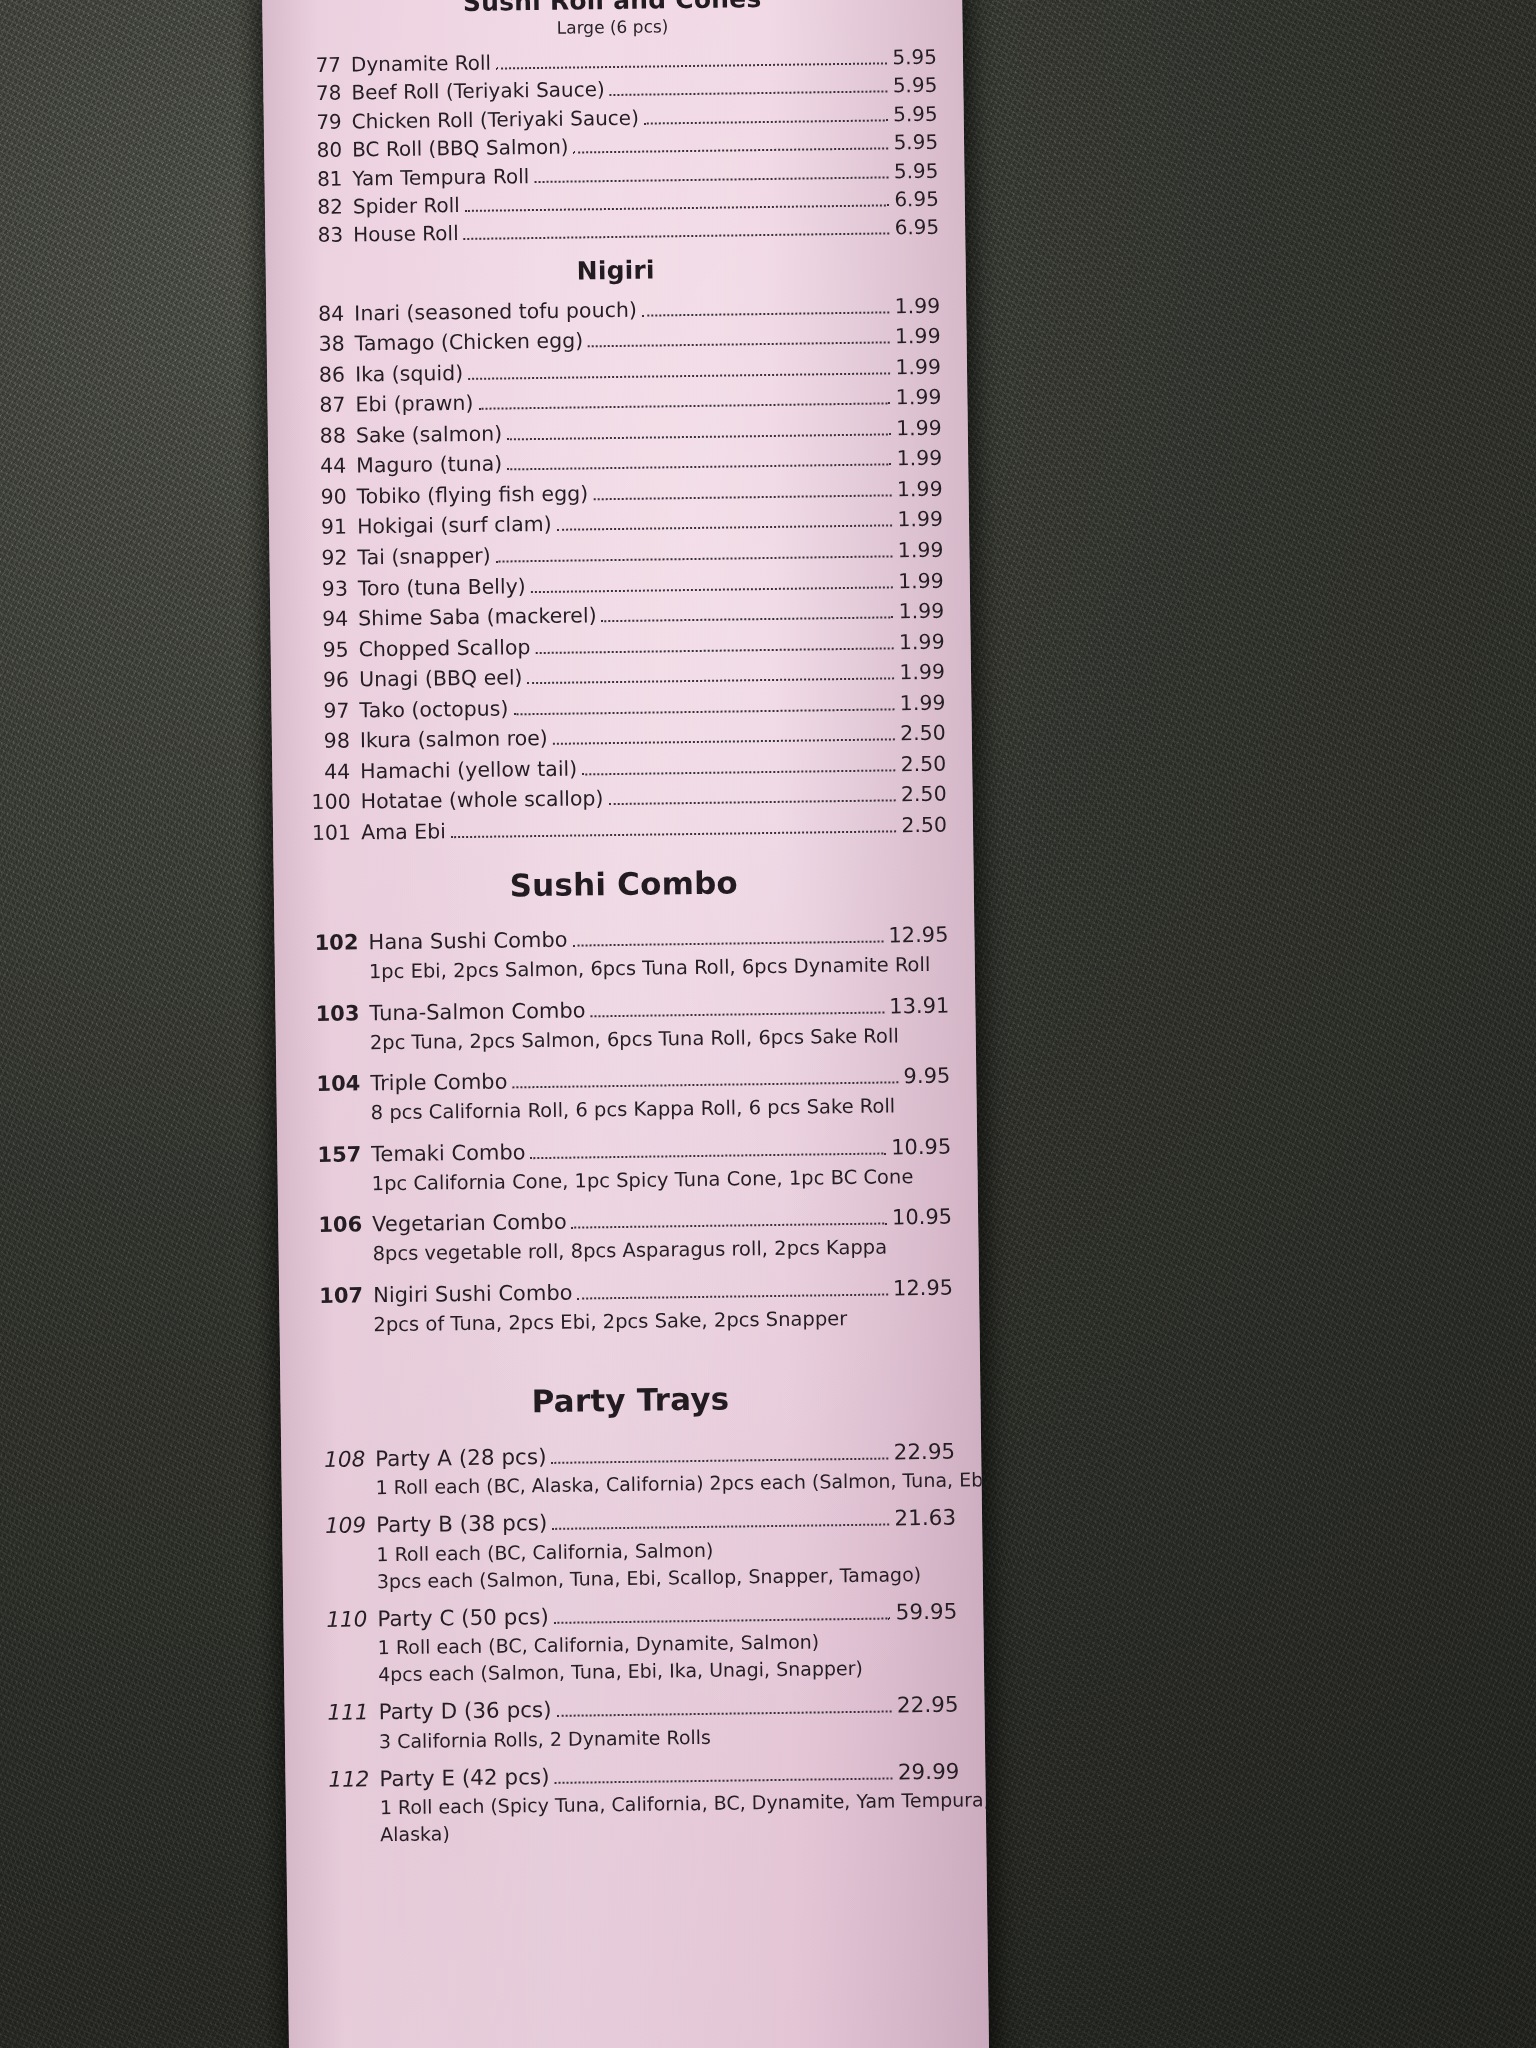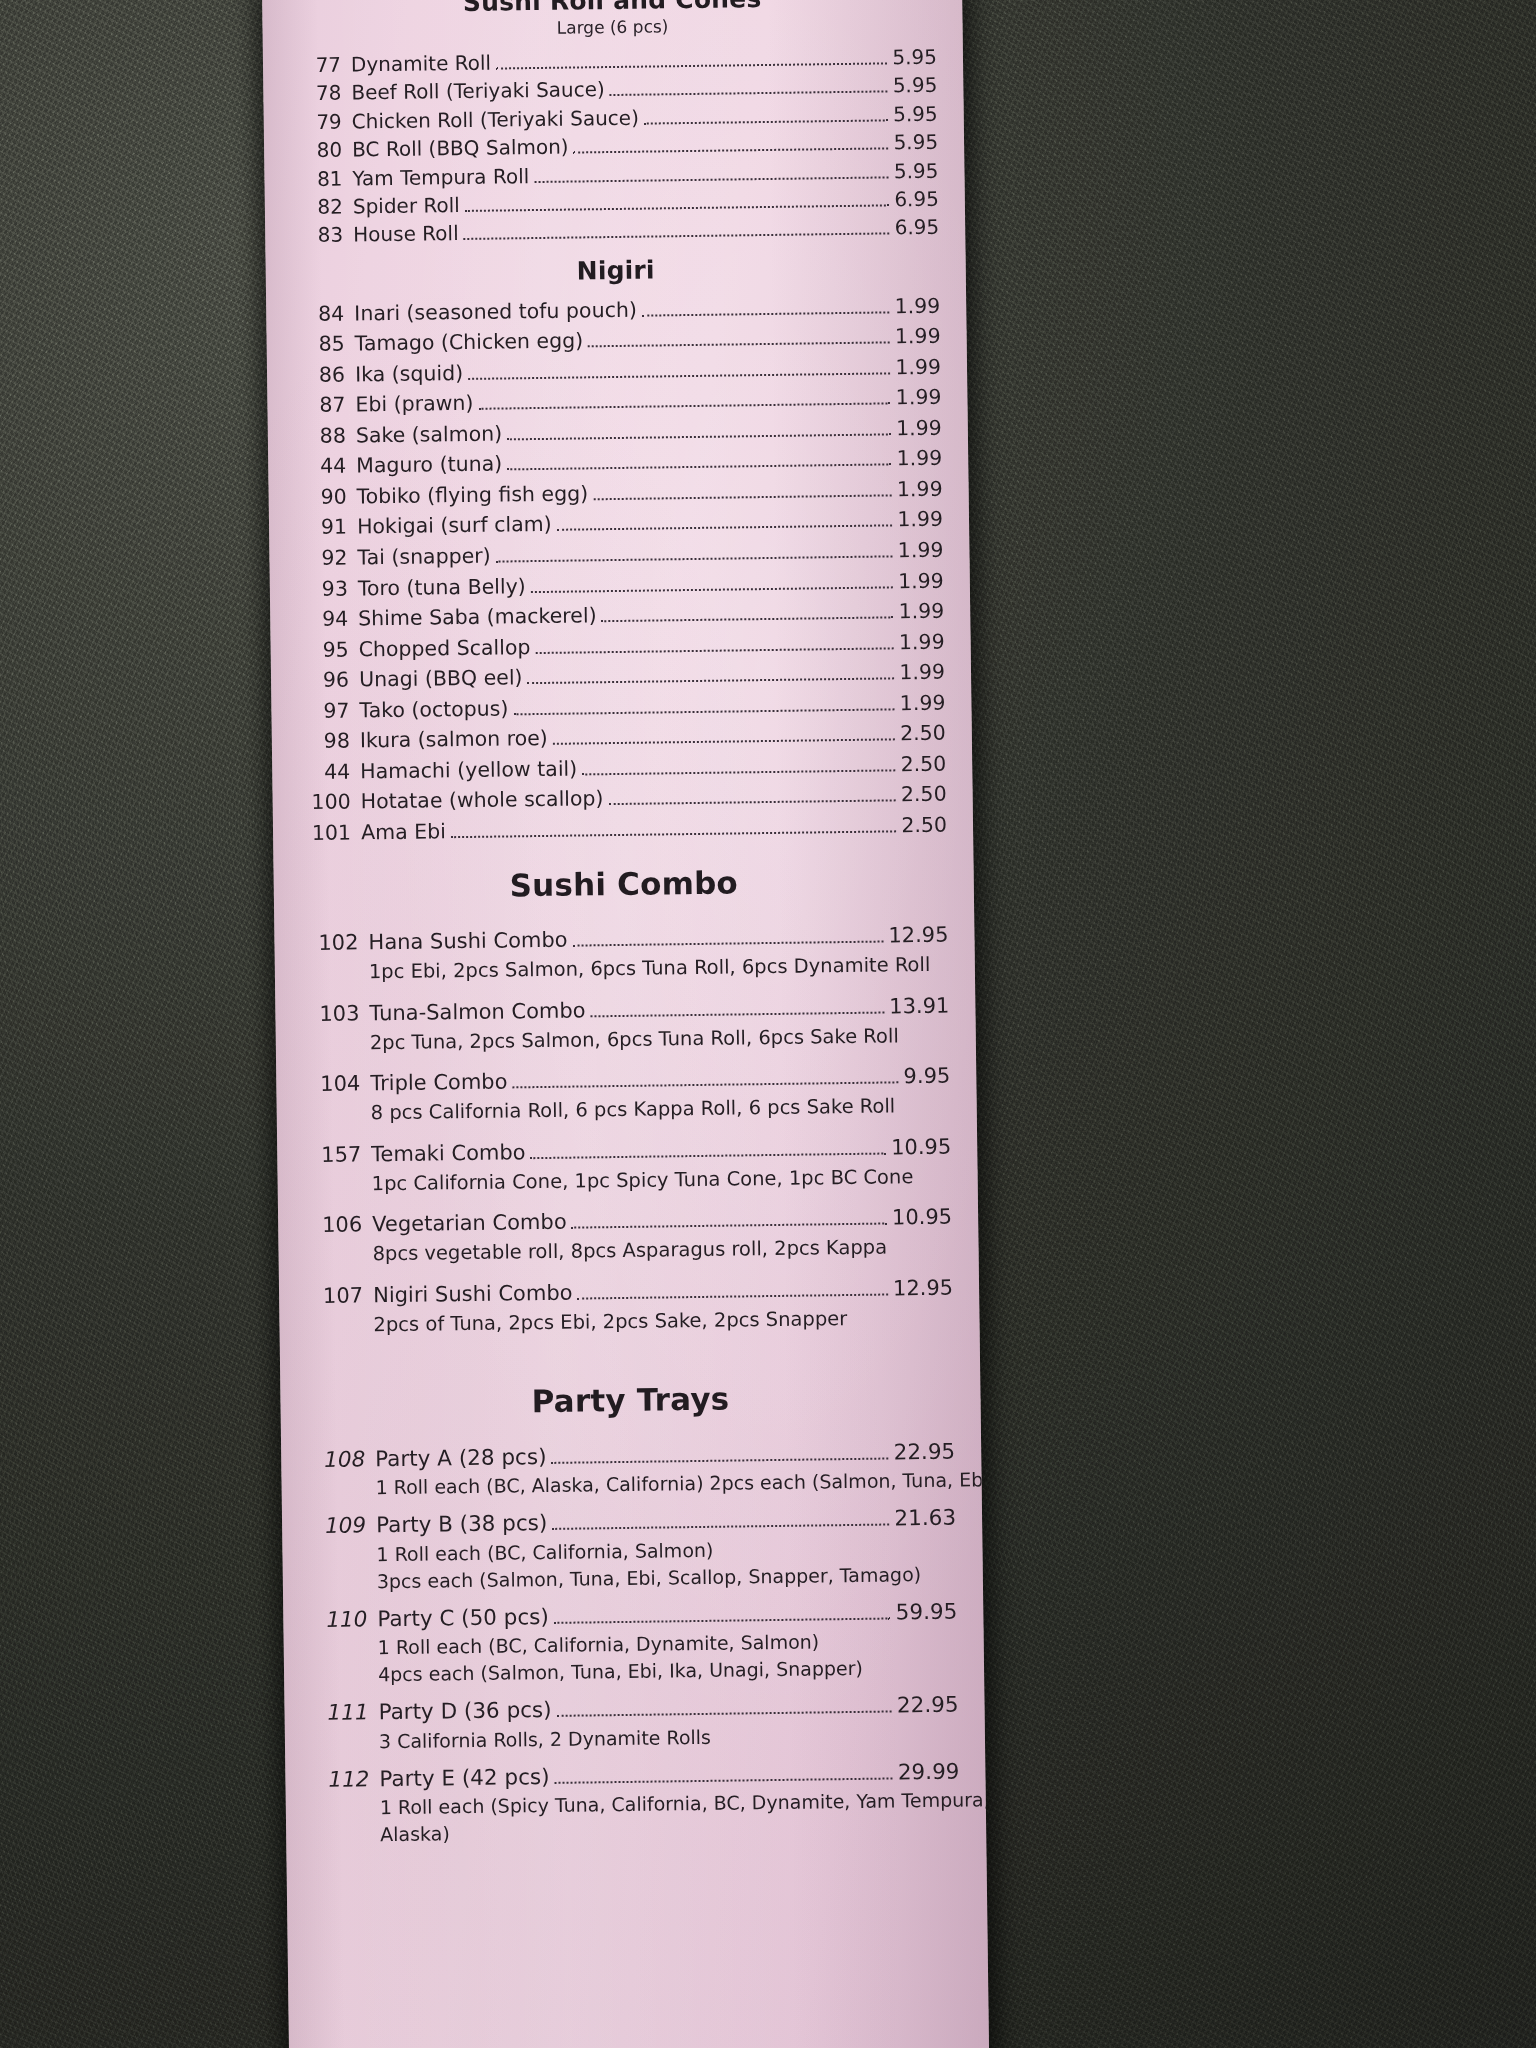--- a/index.html
+++ b/index.html
@@ -116,21 +116,21 @@
     white-space: nowrap;
   }
   .block-gap-sm { height: 10px; }
   .block-gap-md { height: 22px; }
   .block-gap-lg { height: 34px; }
 
   
   #sec-rolls .item-row { font-size: 20px; line-height: 1.42; }
   #sec-nigiri .item-row { font-size: 20.5px; line-height: 1.49; }
   #sec-combo .item-row { font-size: 21px; }
-  #sec-combo .item-num { width: 58px; }
+  #sec-combo .item-num { width: 58px; font-weight: bold; }
   #sec-combo .item-desc { padding-left: 68px; }
   #sec-party .item-row { font-size: 21.5px; }
   #sec-party .item-num { width: 58px; font-style: italic; }
   #sec-party .item-desc { padding-left: 68px; font-size: 19px; }
   .combo-entry { margin-bottom: 12px; }
   .party-entry { margin-bottom: 8px; }
 </style>
 </head>
 <body>
 
@@ -195,21 +195,21 @@
       <div class="section-title">Nigiri</div>
       <div class="block-gap-sm"></div>
       <ul class="items">
         <li class="item-row">
           <span class="item-num">84</span>
           <span class="item-name">Inari (seasoned tofu pouch)</span>
           <span class="dots"></span>
           <span class="item-price">1.99</span>
         </li>
         <li class="item-row">
-          <span class="item-num">85</span>
+          <span class="item-num">38</span>
           <span class="item-name">Tamago (Chicken egg)</span>
           <span class="dots"></span>
           <span class="item-price">1.99</span>
         </li>
         <li class="item-row">
           <span class="item-num">86</span>
           <span class="item-name">Ika (squid)</span>
           <span class="dots"></span>
           <span class="item-price">1.99</span>
         </li>

